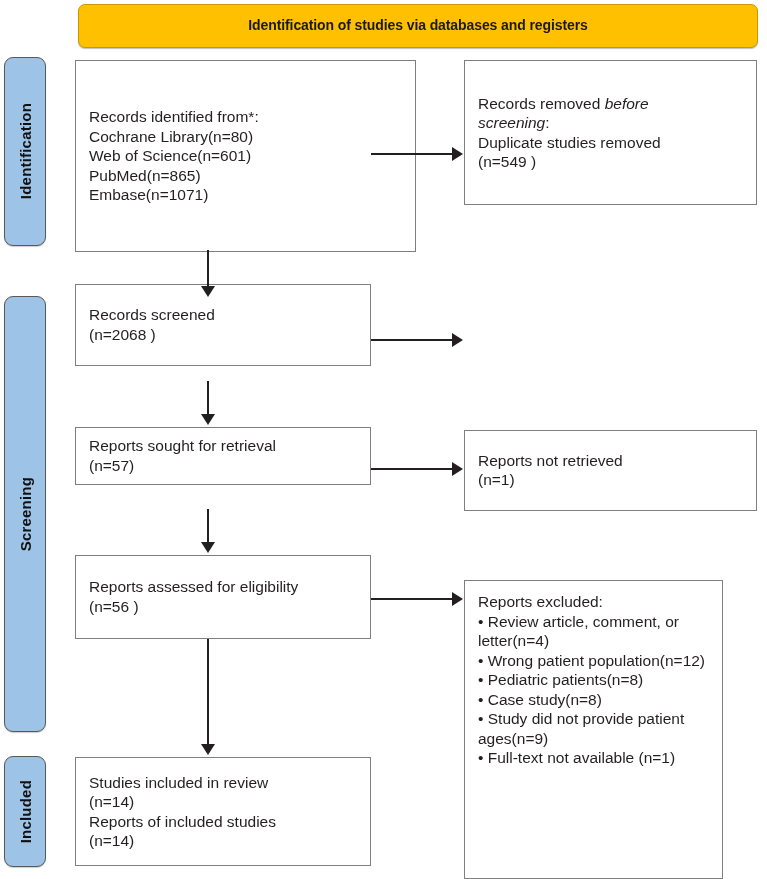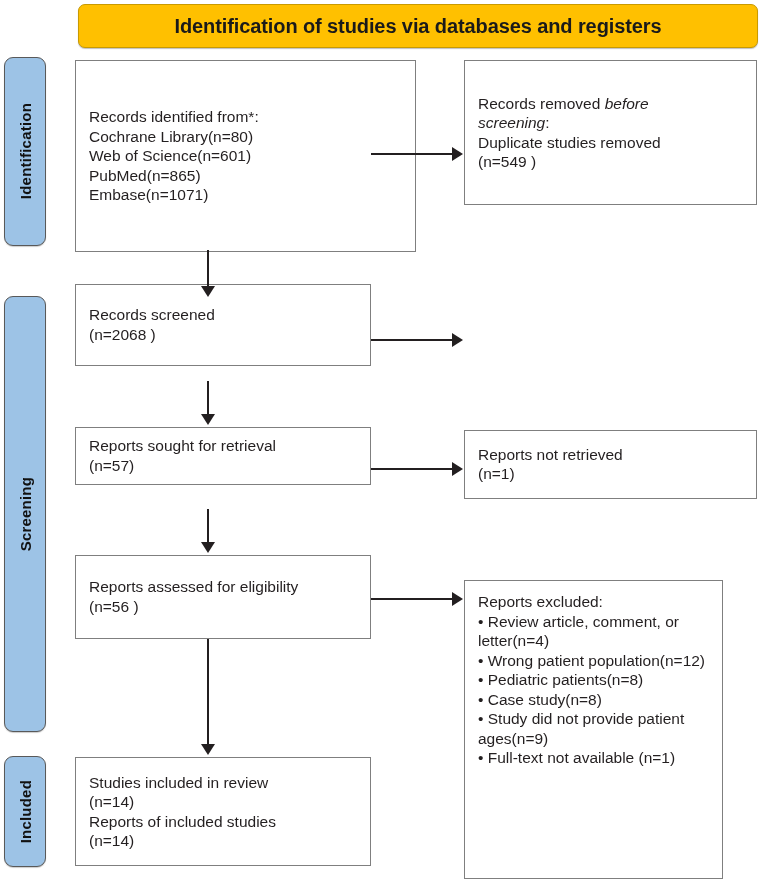--- a/index.html
+++ b/index.html
@@ -28,21 +28,21 @@
     width: 680px; height: 44px;
     background: #FFC000;
     border: 1px solid #c99a00;
     border-radius: 7px;
     display: flex;
     align-items: center;
     justify-content: center;
     box-shadow: 0 1px 1px rgba(0,0,0,0.25);
   }
   .header-banner .title {
-    font-size: 20px;
+    font-size: 14px;
     font-weight: bold;
     color: #1a1a1a;
     letter-spacing: -0.1px;
     text-align: center;
     line-height: 1.1;
   }
 
   
   .stage-bar {
     position: absolute;
@@ -95,21 +95,21 @@
   
   #box-identified   { left: 75px; top: 60px;  width: 341px; height: 192px; }
   #box-screened     { left: 75px; top: 284px; width: 296px; height: 82px;  }
   #box-sought       { left: 75px; top: 427px; width: 296px; height: 58px;  }
   #box-assessed     { left: 75px; top: 555px; width: 296px; height: 84px;  }
   #box-included     { left: 75px; top: 757px; width: 296px; height: 109px; padding-left: 20px; }
 
   
   #box-removed      { left: 464px; top: 60px;  width: 293px; height: 145px; }
   #box-excluded-rec { left: 464px; top: 240px; width: 293px; height: 160px; }
-  #box-notretrieved { left: 464px; top: 430px; width: 293px; height: 69px;  }
+  #box-notretrieved { left: 464px; top: 430px; width: 293px; height: 81px;  }
   #box-excluded-rep { left: 464px; top: 580px; width: 259px; height: 299px; }
 
   
   .conn {
     position: absolute;
     background: #231f20;
   }
   .conn.v { width: 2px; }
   .conn.h { height: 2px; }
 

